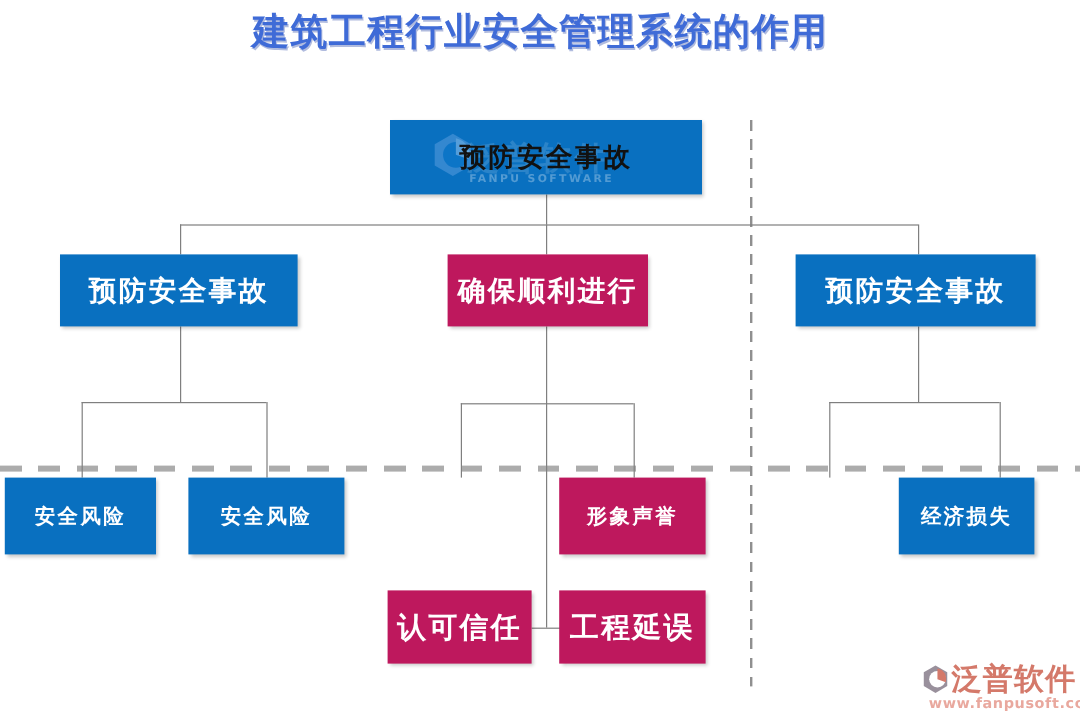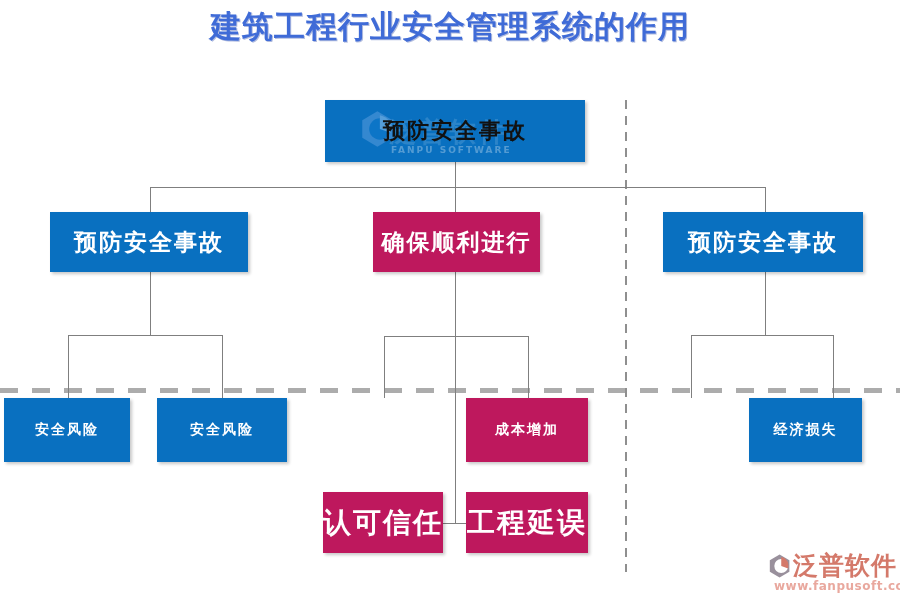--- a/index.html
+++ b/index.html
@@ -22,29 +22,29 @@
   }
   .blue { background:#0970C0; color:#ffffff; }
   .gray { background:#be185d; color:#ffffff; }
 
   .n-root { left:325px; top:100px; width:260px; height:62px; color:#111111; font-size:22px; }
   .n-branch { height:60px; top:212px; font-size:23px; }
   .n-prevent { left:50px;  width:198px; }
   .n-ensure  { left:373px; width:167px; }
   .n-reduce  { left:663px; width:200px; }
 
-  .n-leaf { top:398px; height:64px; font-size:14px; }
+  .n-leaf { top:398px; height:64px; font-size:17px; }
   .n-risk   { left:4px;   width:126px; }
   .n-precau { left:157px; width:130px; }
   .n-delay  { left:323px; width:120px; }
   .n-cost   { left:466px; width:122px; }
   .n-hazard { left:637px; width:108px; }
   .n-loss   { left:749px; width:113px; }
 
-  .n-leaf2 { top:492px; height:61px; font-size:28px;justify-content:center; }
+  .n-leaf2 { top:492px; height:61px; font-size:24px;justify-content:center; }
   .n-trust { left:323px; width:120px; }
   .n-reput { left:466px; width:122px; }
 
   
   .hline, .vline { position:absolute; background:#7F7F7F; }
   .hline { height:1px; }
   .vline { width:1px; }
 
   .l-root-stem   { left:455px; top:162px; height:25px; }
   .l-main        { left:150px; top:187px; width:615px; }
@@ -160,21 +160,21 @@
     <span class="node-label">预防安全事故</span>
   </div>
 
   <div class="node blue n-leaf n-risk">
     <span class="node-label">安全风险</span>
   </div>
   <div class="node blue n-leaf n-precau">
     <span class="node-label">安全风险</span>
   </div>
   <div class="node gray n-leaf n-cost">
-    <span class="node-label">成本增加</span>
+    <span class="node-label">形象声誉</span>
   </div>
   <div class="node blue n-leaf n-loss">
     <span class="node-label">经济损失</span>
   </div>
 
   <div class="node gray n-leaf2 n-trust">
     <span class="node-label">认可信任</span>
   </div>
   <div class="node gray n-leaf2 n-reput">
     <span class="node-label">工程延误</span>

